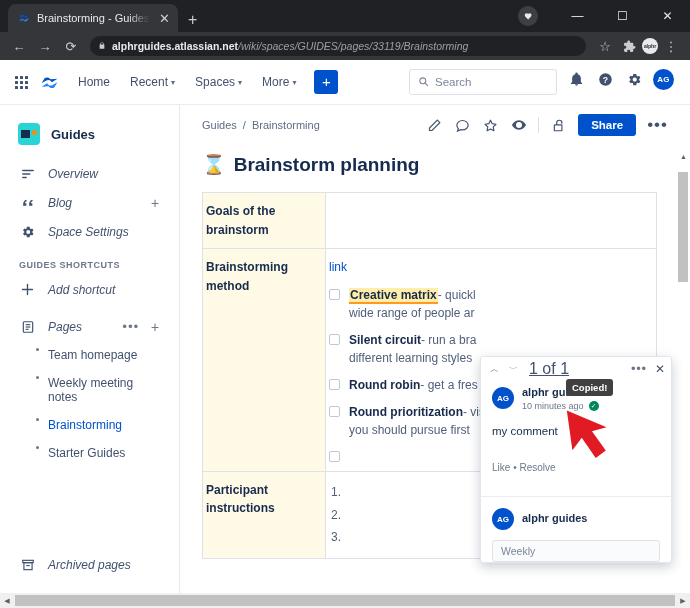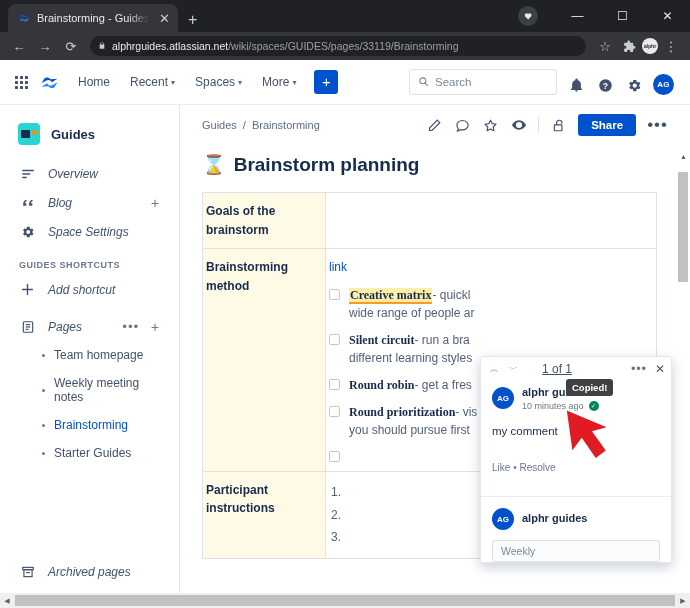--- a/index.html
+++ b/index.html
@@ -49,22 +49,22 @@
     padding:0 8px; gap:4px;
   }
   .tb-icon { width:22px;height:22px;display:flex;align-items:center;justify-content:center;
              color:#c9cdd2;font-size:13px;flex:none; }
   .omnibox {
     flex:1; height:20px; background:#202124; border-radius:10px;
     display:flex; align-items:center; padding:0 8px; gap:6px;
     font-size:10.5px; color:#9aa0a6; margin:0 4px; overflow:hidden;
   }
   .omnibox .lock { font-size:9px; color:#c9cdd2; }
-  .url-host { color:#e8eaed; font-weight:normal; }
-  .url-path { color:#9aa0a6; }
+  .url-host { color:#e8eaed; font-weight:bold; }
+  .url-path { color:#9aa0a6;font-style:italic; }
   .tb-right { display:flex;align-items:center;gap:2px; }
   .ext-avatar { width:16px;height:16px;border-radius:50%;background:#e8eaed;color:#333;
                 font-size:5.5px;display:flex;align-items:center;justify-content:center;
                 font-weight:bold;letter-spacing:-0.2px;}
 
   
   .viewport {
     position:absolute; top:60px; left:0; width:690px; height:548px;
     background:#ffffff; overflow:hidden;
   }
@@ -82,21 +82,21 @@
   .nav-item {
     font-size:12px; color:#42526e; padding:5px 8px; border-radius:3px;
     display:flex;align-items:center;gap:3px; white-space:nowrap;
   }
   .caret { font-size:8px; color:#5e6c84; }
   .create-btn {
     background:#0052cc; color:#fff; width:24px;height:24px;border-radius:3px;
     display:flex;align-items:center;justify-content:center;font-size:15px;margin-left:6px;
     line-height:0;
   }
-  .nav-right { position:absolute; right:16px; display:flex;align-items:flex-end;gap:9px; }
+  .nav-right { position:absolute; right:16px; display:flex;align-items:flex-start;gap:9px; }
   .search-box {
     width:148px;height:26px;border:1px solid #dfe1e6;border-radius:3px;background:#fff;
     display:flex;align-items:center;gap:6px;padding:0 8px;font-size:11.5px;color:#7a869a;
   }
   .nav-ic { width:20px;height:20px;display:flex;align-items:center;justify-content:center;color:#42526e; }
   .avatar-ag {
     width:21px;height:21px;border-radius:50%;background:#0052cc;color:#fff;
     font-size:8px;font-weight:bold;display:flex;align-items:center;justify-content:center;
     letter-spacing:0.2px;
   }
@@ -120,26 +120,26 @@
     font-size:12px;color:#42526e;position:relative;min-height:27px;font-style:italic;
   }
   .side-row .sic { width:17px;height:17px;flex:none;display:flex;align-items:center;justify-content:center;color:#42526e; }
   .side-row .plus { position:absolute;right:20px;color:#6b778c;font-size:14px;line-height:1; }
   .side-row .dots { position:absolute;right:40px;color:#6b778c;font-size:13px;line-height:0.6;letter-spacing:1px; }
   .side-section {
     font-size:9px;font-weight:bold;color:#6b778c;letter-spacing:0.5px;
     padding:14px 14px 5px 19px;
   }
   .child-row {
-    display:flex;align-items:center;gap:9px;padding:7px 14px 7px 34px;
-    font-size:12px;color:#42526e;margin-left:6px;
+    display:flex;align-items:flex-start;gap:9px;padding:7px 14px 7px 34px;
+    font-size:12px;color:#42526e;
   }
   .child-row .bullet { width:3px;height:3px;border-radius:50%;background:#6b778c;flex:none;margin-left:2px; }
   .child-row.active { color:#0052cc; }
-  .archived { position:absolute; bottom:22px; left:0; right:0; }
+  .archived { position:absolute; bottom:29px; left:0; right:0; }
 
   
   .content { flex:1; background:#fff; position:relative; overflow:hidden; padding:0 0 0 22px; }
   .breadcrumb-bar { display:flex;align-items:center;height:34px;padding-top:6px;position:relative; }
   .bc { font-size:11px;color:#5e6c84; }
   .bc-sep { font-size:11px;color:#5e6c84;margin:0 6px; }
   .page-actions { position:absolute; right:22px; display:flex;align-items:center;gap:11px; }
   .pa-ic { width:17px;height:17px;display:flex;align-items:center;justify-content:center;color:#42526e; }
   .pa-div { width:1px;height:16px;background:#dfe1e6; }
   .share-btn {
@@ -159,35 +159,35 @@
     border:1px solid #dfe1e6; vertical-align:top; padding:9px 3px;
     font-size:12px; color:#172b4d; line-height:1.55;
   }
   .ptable td.hdr { background:#fffae6; font-weight:bold; width:123px; }
   .lnk { color:#0052cc; font-size:12px; }
   .chk-line { display:flex;align-items:flex-start;gap:9px;margin-top:9px; }
   .chk {
     width:11px;height:11px;border:1.6px solid #c1c7d0;border-radius:2px;flex:none;margin-top:3px;
   }
   .chk-txt { font-size:12px;color:#505f79;line-height:1.5; }
-  .chk-txt b { color:#172b4d;font-family:Liberation Serif, serif; }
+  .chk-txt b { color:#172b4d; }
   .hl { background:#ffeeaa; border-bottom:2px solid #ff991f; padding:0 1px; }
   .olist { margin:0; padding-left:2px; }
   .olist div { font-size:12px;color:#505f79;line-height:1.9; }
 
   
   .comment-pop {
     position:absolute; left:480px; top:296px; width:192px; height:207px;
     background:#fff; border:1px solid #e4e6ea;
     box-shadow:0 4px 12px rgba(9,30,66,0.22); border-radius:3px;
     z-index:40; display:flex; flex-direction:column;
   }
   .cp-head { display:flex;align-items:center;height:24px;padding:0 7px;gap:6px;position:relative; }
   .cp-nav { color:#6b778c;font-size:9px;width:13px;text-align:center; }
-  .cp-count { font-size:12px;color:#42526e;margin-left:16px;text-decoration:underline; }
+  .cp-count { font-size:16px;color:#42526e;margin-left:3px;text-decoration:underline; }
   .cp-head-right { position:absolute;right:6px;display:flex;align-items:center;gap:8px; }
   .cp-dots { color:#6b778c;font-size:13px;line-height:0.5;letter-spacing:0.8px; }
   .cp-x { color:#42526e;font-size:12px;line-height:1; }
   .cp-body { padding:5px 11px 0 11px; flex:1; }
   .cp-author-row { display:flex;align-items:center;gap:8px; }
   .cp-av {
     width:22px;height:22px;border-radius:50%;background:#0052cc;color:#fff;font-size:8px;
     font-weight:bold;display:flex;align-items:center;justify-content:center;flex:none;
   }
   .cp-name { font-size:11px;font-weight:bold;color:#172b4d;line-height:1.25; }

